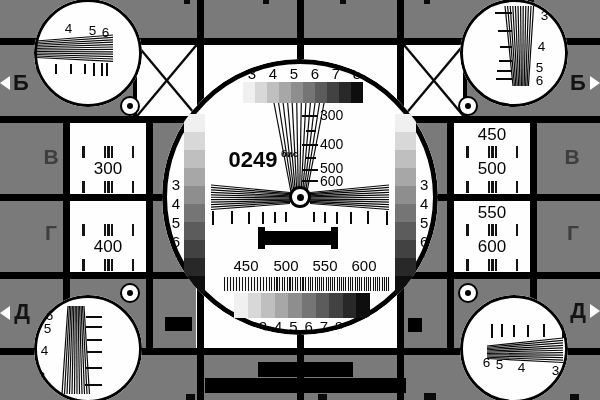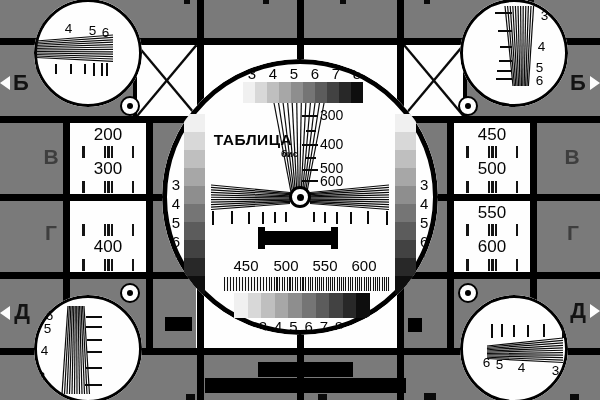--- a/index.html
+++ b/index.html
@@ -24,21 +24,20 @@
           <line x1="59.5" y1="0" x2="0" y2="71" stroke="#0a0a0a" stroke-width="2.4"></line>
         </svg>
       </div>
       <div class="abs" style="position: absolute; left: 403.5px; top: 45px; width: 63.5px; height: 71px; background: rgb(254, 254, 254); border-right: 4px solid rgb(0, 0, 0);">
         <svg width="59.5" height="71" style="position: absolute; left: 0px; top: 0px;">
           <line x1="0" y1="0" x2="59.5" y2="71" stroke="#0a0a0a" stroke-width="2.4"></line>
           <line x1="59.5" y1="0" x2="0" y2="71" stroke="#0a0a0a" stroke-width="2.4"></line>
         </svg>
       </div>
       <div class="abs" style="position: absolute; left: 70px; top: 123px; width: 76px; height: 71px; background: rgb(254, 254, 254);">
-        <div class="abs txt" style="position: absolute; left: 0px; top: 3px; width: 76px; font-size: 17px; font-weight: 400; color: rgb(5, 5, 5); text-align: center; line-height: 1.02;">200</div>
         <div class="abs txt" style="position: absolute; left: 0px; top: 37px; width: 76px; font-size: 17px; font-weight: 400; color: rgb(5, 5, 5); text-align: center; line-height: 1.02;">300</div>
         <div class="abs" style="position: absolute; left: 12px; top: 23px; width: 52px; height: 12px;">
           <div class="abs" style="position: absolute; left: 0px; top: 0px; width: 2.5px; height: 12px; background: rgb(20, 20, 20);"></div>
           <div class="abs" style="position: absolute; left: 21.5px; top: 0px; width: 2.5px; height: 12px; background: rgb(20, 20, 20);"></div>
           <div class="abs" style="position: absolute; left: 25px; top: 0px; width: 2.5px; height: 12px; background: rgb(20, 20, 20);"></div>
           <div class="abs" style="position: absolute; left: 28.5px; top: 0px; width: 2.5px; height: 12px; background: rgb(20, 20, 20);"></div>
           <div class="abs" style="position: absolute; left: 49.5px; top: 0px; width: 2.5px; height: 12px; background: rgb(20, 20, 20);"></div>
         </div>
         <div class="abs" style="position: absolute; left: 12px; top: 58px; width: 52px; height: 12px;">
           <div class="abs" style="position: absolute; left: 0px; top: 0px; width: 2.5px; height: 12px; background: rgb(20, 20, 20);"></div>
@@ -303,21 +302,21 @@
       <div class="abs" style="position: absolute; left: 140px; top: 56px; width: 16px; height: 2px; background: rgb(10, 10, 10);"></div>
       <div class="abs" style="position: absolute; left: 140px; top: 85px; width: 16px; height: 2px; background: rgb(10, 10, 10);"></div>
       <div class="abs" style="position: absolute; left: 140px; top: 110px; width: 16px; height: 2px; background: rgb(10, 10, 10);"></div>
       <div class="abs" style="position: absolute; left: 140px; top: 121px; width: 16px; height: 2px; background: rgb(10, 10, 10);"></div>
       <div class="abs" style="position: absolute; left: 144px; top: 71px; width: 10px; height: 2px; background: rgb(10, 10, 10);"></div>
       <div class="abs" style="position: absolute; left: 144px; top: 98px; width: 10px; height: 2px; background: rgb(10, 10, 10);"></div>
       <div class="abs txt" style="position: absolute; left: 158px; top: 49px; width: 30px; font-size: 14px; font-weight: 400; color: rgb(5, 5, 5); text-align: left; line-height: 1.02;">300</div>
       <div class="abs txt" style="position: absolute; left: 158px; top: 78px; width: 30px; font-size: 14px; font-weight: 400; color: rgb(5, 5, 5); text-align: left; line-height: 1.02;">400</div>
       <div class="abs txt" style="position: absolute; left: 158px; top: 102px; width: 30px; font-size: 14px; font-weight: 400; color: rgb(5, 5, 5); text-align: left; line-height: 1.02;">500</div>
       <div class="abs txt" style="position: absolute; left: 158px; top: 115px; width: 30px; font-size: 14px; font-weight: 400; color: rgb(5, 5, 5); text-align: left; line-height: 1.02;">600</div>
-      <div class="abs txt" style="position: absolute; left: 48px; top: 73px; width: 86px; font-size: 15.5px; font-weight: 700; color: rgb(5, 5, 5); text-align: center; line-height: 1.02; letter-spacing: 0.5px;">ТАБЛИЦА</div>
+      <div class="abs txt" style="position: absolute; left: 62px; top: 90px; width: 58px; font-size: 22px; font-weight: 700; color: rgb(5, 5, 5); text-align: center; line-height: 1.02;">0249</div>
       <div class="abs txt" style="position: absolute; left: 119px; top: 90px; width: 18px; font-size: 9.5px; font-weight: 700; color: rgb(5, 5, 5); text-align: left; line-height: 1.02;">бис</div>
       <div class="abs" style="position: absolute; left: 22px; top: 55px; width: 21px; height: 180px;">
         <div class="abs" style="position: absolute; left: 0px; top: 0px; width: 21px; height: 18px; background: rgb(240, 240, 240);"></div>
         <div class="abs" style="position: absolute; left: 0px; top: 18px; width: 21px; height: 18px; background: rgb(216, 216, 216);"></div>
         <div class="abs" style="position: absolute; left: 0px; top: 36px; width: 21px; height: 18px; background: rgb(191, 191, 191);"></div>
         <div class="abs" style="position: absolute; left: 0px; top: 54px; width: 21px; height: 18px; background: rgb(167, 167, 167);"></div>
         <div class="abs" style="position: absolute; left: 0px; top: 72px; width: 21px; height: 18px; background: rgb(142, 142, 142);"></div>
         <div class="abs" style="position: absolute; left: 0px; top: 90px; width: 21px; height: 18px; background: rgb(117, 117, 117);"></div>
         <div class="abs" style="position: absolute; left: 0px; top: 108px; width: 21px; height: 18px; background: rgb(92, 92, 92);"></div>
         <div class="abs" style="position: absolute; left: 0px; top: 126px; width: 21px; height: 18px; background: rgb(66, 66, 66);"></div>

